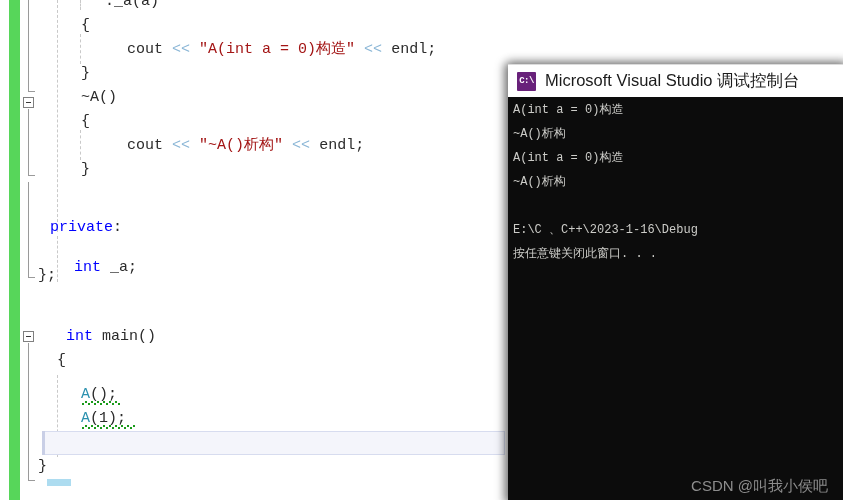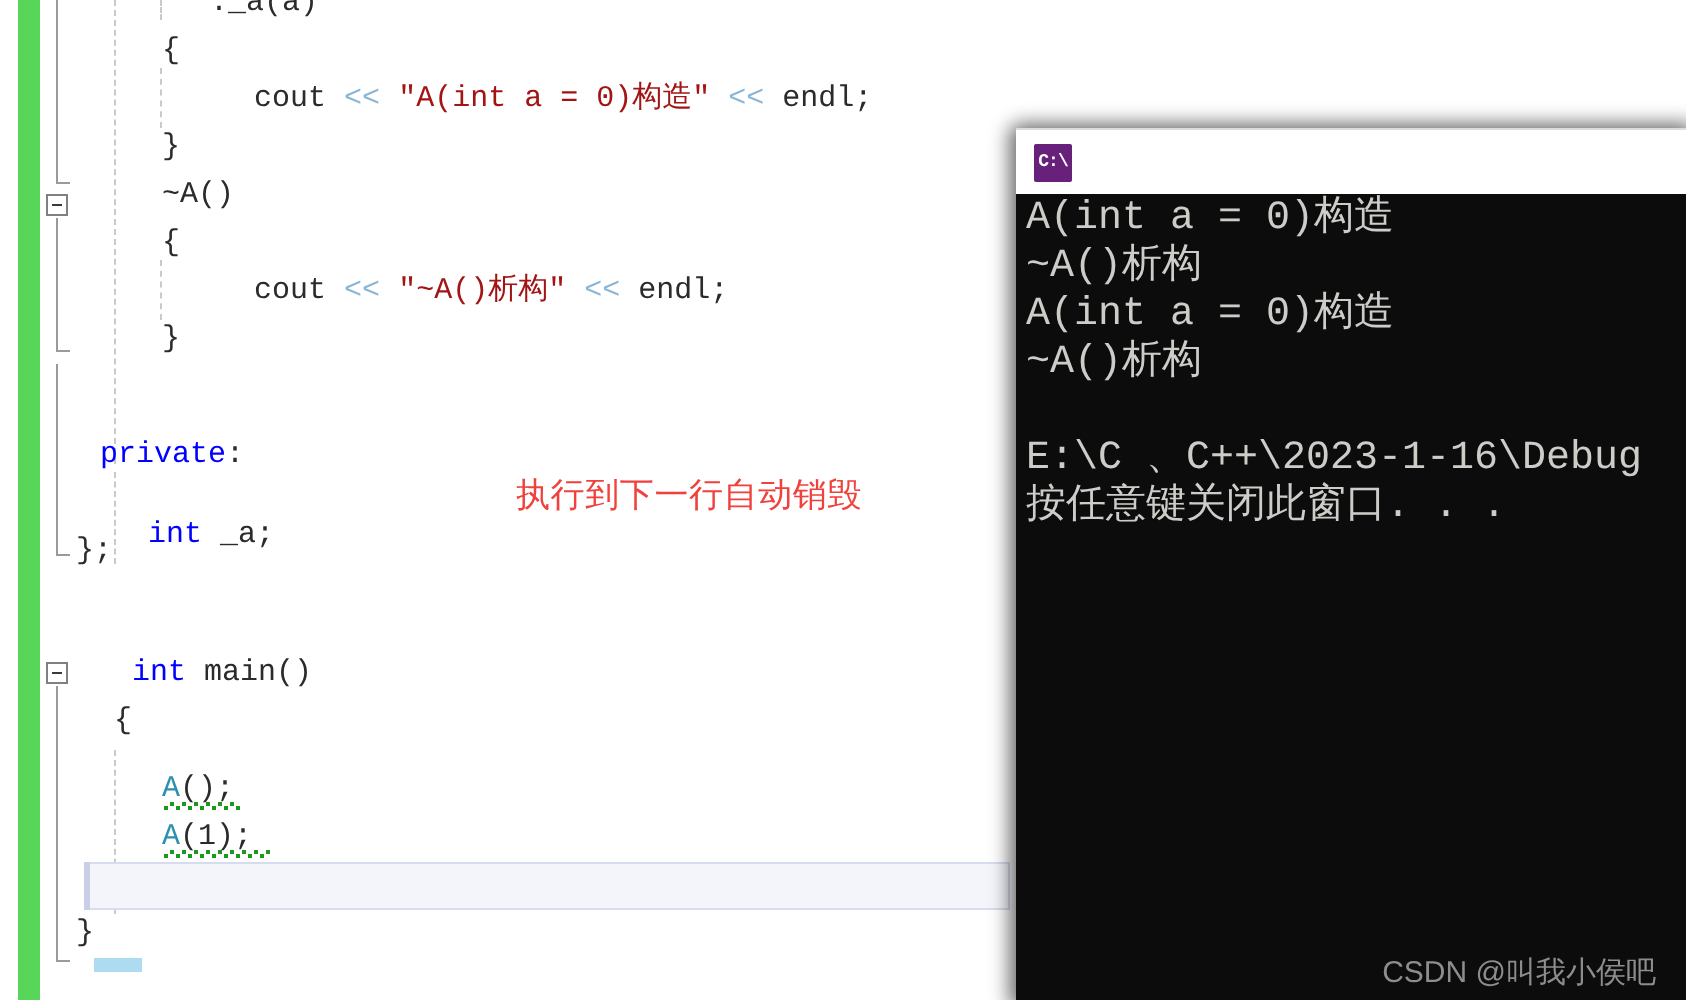--- a/index.html
+++ b/index.html
@@ -183,21 +183,21 @@
     position: absolute;
     left: 0; top: 33px;
     width: 340px; height: 407px;
     background: #0c0c0c;
     overflow: hidden;
   }
   #console-text {
     position: absolute;
     left: 5px; top: 1px;
     font-family: "Liberation Mono", "DejaVu Sans Mono", monospace;
-    font-size: 20px;
+    font-size: 12px;
     line-height: 24px;
     color: #ccccc8;
     white-space: pre;
   }
   #console-watermark {
     position: absolute;
     right: 20px; bottom: 8px;
     font-family: "Liberation Sans", sans-serif;
     font-size: 15px;
     color: #8d8d8d;
@@ -269,29 +269,29 @@
     <div class="codeline" style="top:407px; left:81px;"><span class="cls">A</span><span class="plain">(1);</span></div>
 
 
     <div class="codeline" style="top:455px; left:38px;"><span class="plain">}</span></div>
 
   </div>
 
   <div class="squiggle" style="left:81px; top:401px; width:40px;"></div>
   <div class="squiggle" style="left:81px; top:425px; width:54px;"></div>
 
-  <div id="annotation">执行到下一行自动销毁</div>
 </div>
 
 <div id="console-window">
 
   <div id="console-titlebar">
     <div id="console-icon">
       <span>C:\</span>
     </div>
+    <div id="console-title-text">Microsoft Visual Studio 调试控制台</div>
   </div>
 
   <div id="console-body">
     <div id="console-text">A(int a = 0)构造
 ~A()析构
 A(int a = 0)构造
 ~A()析构
 
 E:\C 、C++\2023-1-16\Debug
 按任意键关闭此窗口. . .</div>

